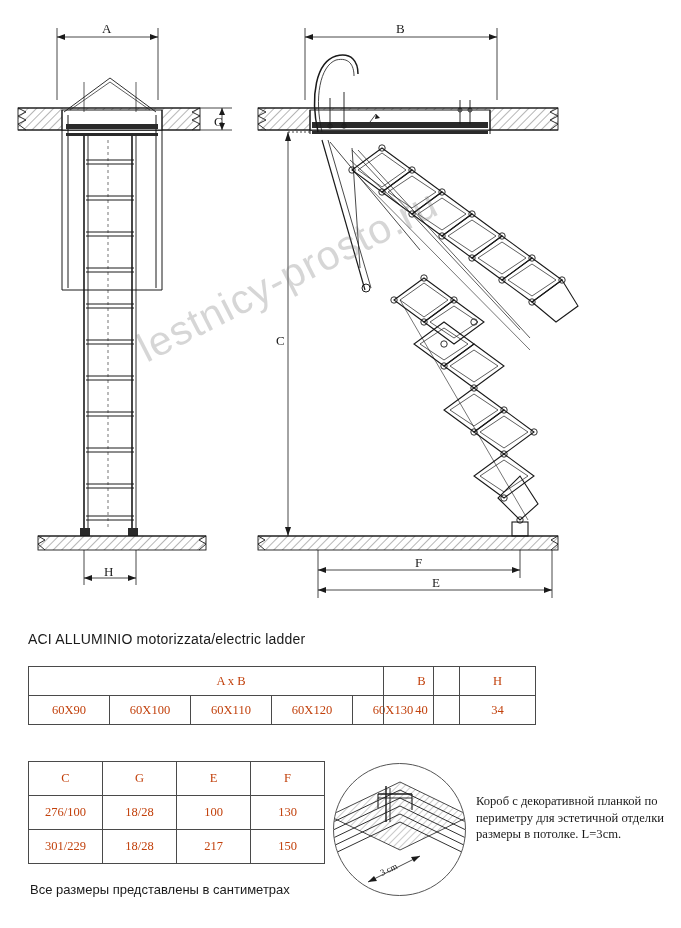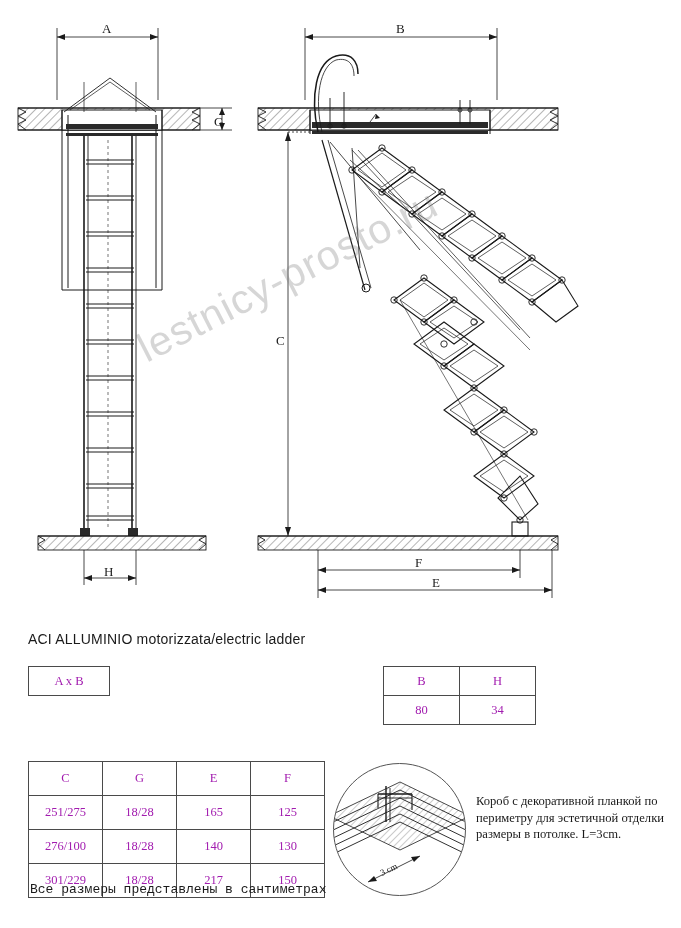--- a/index.html
+++ b/index.html
@@ -47,21 +47,21 @@
   }
   table.spec {
     border-collapse: collapse;
     position: absolute;
     font-size: 12.5px;
   }
   table.spec td, table.spec th {
     border: 1px solid #4a4a4a;
     text-align: center;
     font-weight: normal;
-    color: #a21caf;
+    color: #c2410c;
     font-family: "Liberation Serif", serif;
   }
   #table-ab {
     left: 28px;
     top: 666px;
   }
   #table-ab td, #table-ab th {
     width: 78px;
     height: 26px;
     font-size: 12.5px;
@@ -82,21 +82,21 @@
   #table-cgef td, #table-cgef th {
     width: 71px;
     height: 31px;
     font-size: 12.5px;
   }
   .note-units {
     position: absolute;
     left: 30px;
     top: 882px;
     font-size: 13px;
-    font-family: Liberation Mono, monospace;
+    font-family: Liberation Sans, sans-serif;
     color: #1a1a1a;
   }
   .detail-circle {
     position: absolute;
     left: 333px;
     top: 763px;
     width: 131px;
     height: 131px;
     border: 1px solid #555;
     border-radius: 50%;
@@ -376,54 +376,55 @@
 
 <div class="watermark">lestnicy-prosto.ru</div>
 
 <div class="title">ACI ALLUMINIO motorizzata/electric ladder</div>
 
 <table class="spec" id="table-ab">
   <tbody>
       <tr>
     <th colspan="5">A x B</th>
   </tr>
+  <tr>
+    <td>60X90</td>
+    <td>60X100</td>
+    <td>60X110</td>
+    <td>60X120</td>
+    <td>60X130</td>
+  </tr>
 </tbody>
   </table>
 
 <table class="spec" id="table-bh">
   <tbody>
       <tr>
     <th>B</th>
     <th>H</th>
   </tr>
   <tr>
-    <td>80</td>
+    <td>40</td>
     <td>34</td>
   </tr>
 </tbody>
   </table>
 
 <table class="spec" id="table-cgef">
   <tbody>
       <tr>
     <th>C</th>
     <th>G</th>
     <th>E</th>
     <th>F</th>
   </tr>
   <tr>
-    <td>251/275</td>
-    <td>18/28</td>
-    <td>165</td>
-    <td>125</td>
-  </tr>
-  <tr>
     <td>276/100</td>
     <td>18/28</td>
-    <td>140</td>
+    <td>100</td>
     <td>130</td>
   </tr>
   <tr>
     <td>301/229</td>
     <td>18/28</td>
     <td>217</td>
     <td>150</td>
   </tr>
 </tbody>
   </table>

